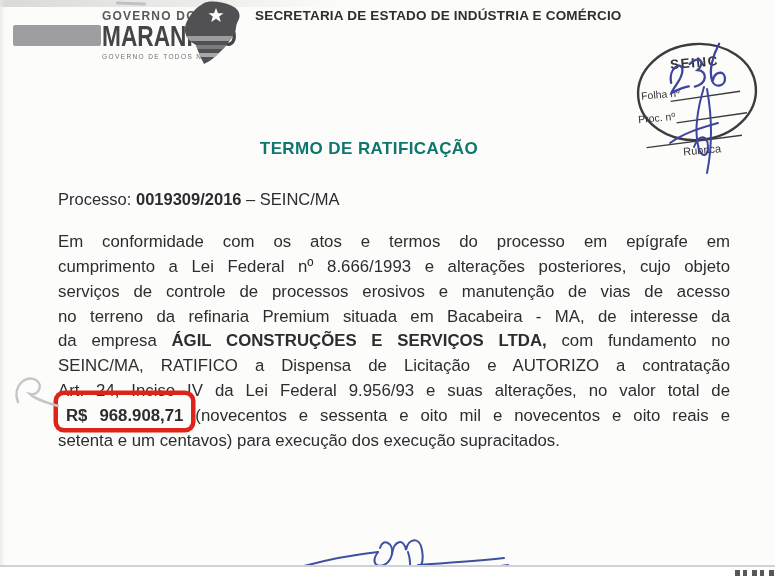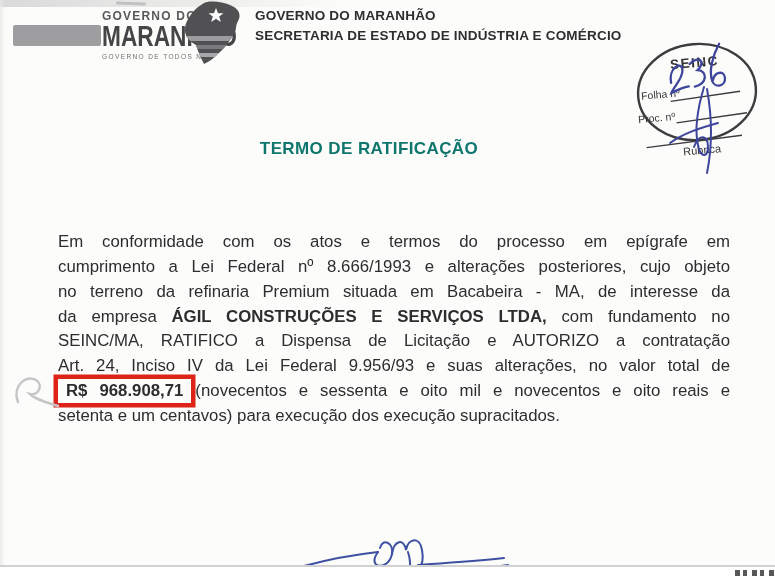--- a/index.html
+++ b/index.html
@@ -50,21 +50,21 @@
     text-align: center; font-weight: 700; font-size: 17px; letter-spacing: .4px; color: #0f766e;
   }
   .processo-line { position: absolute; left: 58px; top: 190px; font-size: 16.5px; }
   .processo-line .bold { font-weight: 700; }
   .body-paragraph { position: absolute; left: 58px; top: 230px; width: 672px; font-size: 16.8px; }
   .bline { height: 24.85px; line-height: 24.85px; white-space: nowrap; }
   .bline.just { text-align: justify; text-align-last: justify; white-space: normal; height: 24.85px; overflow: visible; }
   .bold { font-weight: 700; }
   .redbox {
     box-shadow: 0 0 0 4.5px var(--red, #de2318);
-    padding: 2px 8px 3px 8px; margin-right: -8px; border-radius: 0;
+    padding: 11px 8px 3px 8px; margin-right: -8px; border-radius: 6px;
   }
   .date-line { position: absolute; left: 58px; top: 504px; width: 672px; text-align: center; font-size: 16.5px; }
   .signature-svg { position: absolute; left: 296px; top: 534px; }
   .margin-mark-svg { position: absolute; left: 8px; top: 370px; }
   .bottom-rule { position: absolute; left: 0; top: 565px; width: 775px; height: 2px; background: #d1d1d3; }
   .bottom-strip { position: absolute; left: 0; top: 567px; width: 775px; height: 11px; background: #ffffff; }
   .cut-off-fragment {
     position: absolute; left: 735px; top: 570px; width: 40px; height: 6px;
     background: repeating-linear-gradient(90deg, #3a3a3a 0 5px, rgba(255,255,255,0) 5px 8px, #3a3a3a 8px 12px, rgba(255,255,255,0) 12px 17px);
     opacity: .85;
@@ -95,21 +95,20 @@
     <g clip-path="url(#mapclip)">
       <rect x="0" y="0" width="70" height="66" fill="#515154"></rect>
       <rect x="0" y="36" width="70" height="5" fill="#9c9c9e"></rect>
       <rect x="0" y="45" width="70" height="4" fill="#7c7c7f"></rect>
       <rect x="0" y="53" width="70" height="4" fill="#a8a8aa"></rect>
     </g>
     <polygon points="40,8 42,13.2 47.5,13.2 43.2,16.6 44.8,22 40,18.7 35.2,22 36.8,16.6 32.5,13.2 38,13.2" fill="#ffffff"></polygon>
   </svg>
 
   <div class="org-block">
-    <div>GOVERNO DO MARANHÃO</div>
     <div>SECRETARIA DE ESTADO DE INDÚSTRIA E COMÉRCIO</div>
   </div>
 
   <svg class="stamp-svg" width="150" height="150" viewBox="0 0 150 150">
     <g transform="rotate(-5 69 59)" stroke="#3c3c3e" fill="none">
       <ellipse cx="69" cy="59" rx="59" ry="48" stroke-width="2.4"></ellipse>
       <line x1="42" y1="66" x2="112" y2="62" stroke-width="1.4"></line>
       <line x1="46" y1="88" x2="117" y2="84" stroke-width="1.4"></line>
       <line x1="14" y1="110" x2="110" y2="106" stroke-width="1.4"></line>
     </g>
@@ -128,24 +127,28 @@
 
     <g stroke="#3d459c" stroke-width="2" fill="none" stroke-linecap="round">
       <path d="M76,54 C70,74 66,94 70,112 C72,124 80,126 80,114 C80,100 70,102 66,114"></path>
       <path d="M79,56 C83,78 85,110 79,140"></path>
       <path d="M42,110 C56,100 72,95 90,90"></path>
     </g>
   </svg>
 
   <div class="doc-title">TERMO DE RATIFICAÇÃO</div>
 
+  <div class="processo-line">
+    <span>Processo: </span><span class="bold">0019309/2016</span><span> – SEINC/MA</span>
+  </div>
 
   <div class="body-paragraph">
       <div class="bline just"><span>Em conformidade com os atos e termos do processo em epígrafe em</span></div>
       <div class="bline just"><span>cumprimento a Lei Federal nº 8.666/1993 e alterações posteriores, cujo objeto</span></div>
+      <div class="bline just"><span>serviços de controle de processos erosivos e manutenção de vias de acesso</span></div>
       <div class="bline just"><span>no terreno da refinaria Premium situada em Bacabeira - MA, de interesse da</span></div>
       <div class="bline just"><span>da empresa </span><span class="bold">ÁGIL CONSTRUÇÕES E SERVIÇOS LTDA,</span><span> com fundamento no</span></div>
       <div class="bline just"><span>SEINC/MA, RATIFICO a Dispensa de Licitação e AUTORIZO a contratação</span></div>
       <div class="bline just"><span>Art. 24, Inciso IV da Lei Federal 9.956/93 e suas alterações, no valor total de</span></div>
       <div class="bline just"><span class="bold redbox">R$ 968.908,71</span><span> (novecentos e sessenta e oito mil e novecentos e oito reais e</span></div>
       <div class="bline"><span>setenta e um centavos) para execução dos execução supracitados.</span></div>
     </div>
 
   <svg class="margin-mark-svg" width="55" height="48" viewBox="0 0 55 48">
     <path d="M10,32 C4,16 18,4 28,10 C36,15 30,26 22,24 C28,30 40,33 50,36" stroke="#c6c6c9" stroke-width="2.5" fill="none" stroke-linecap="round"></path>

